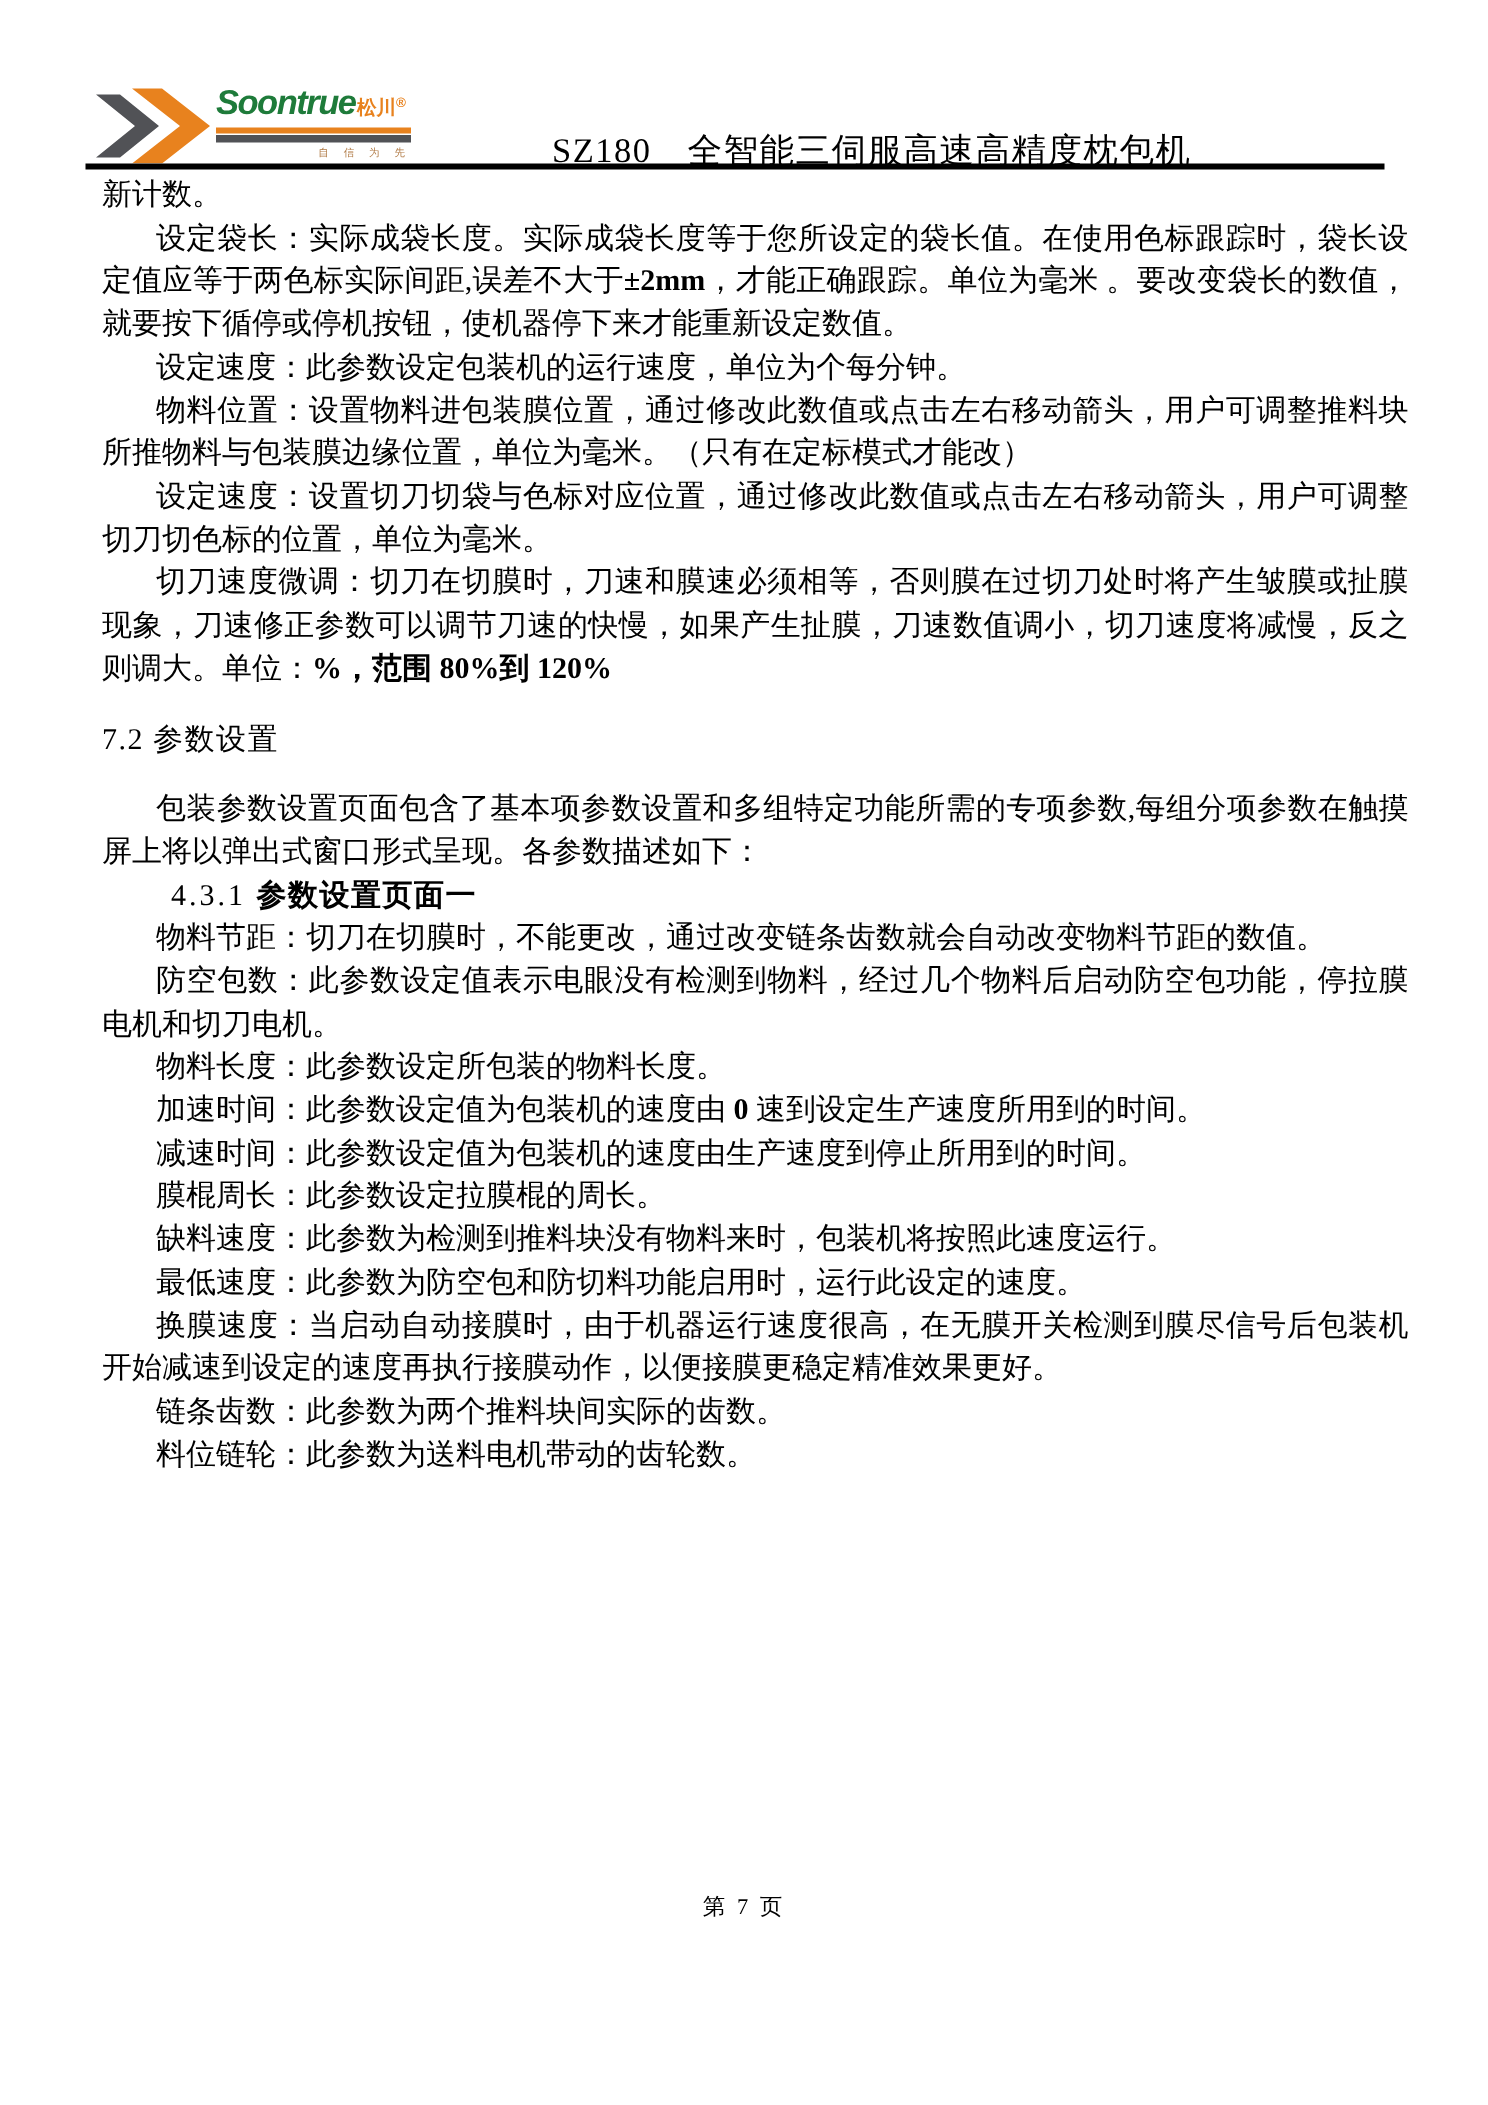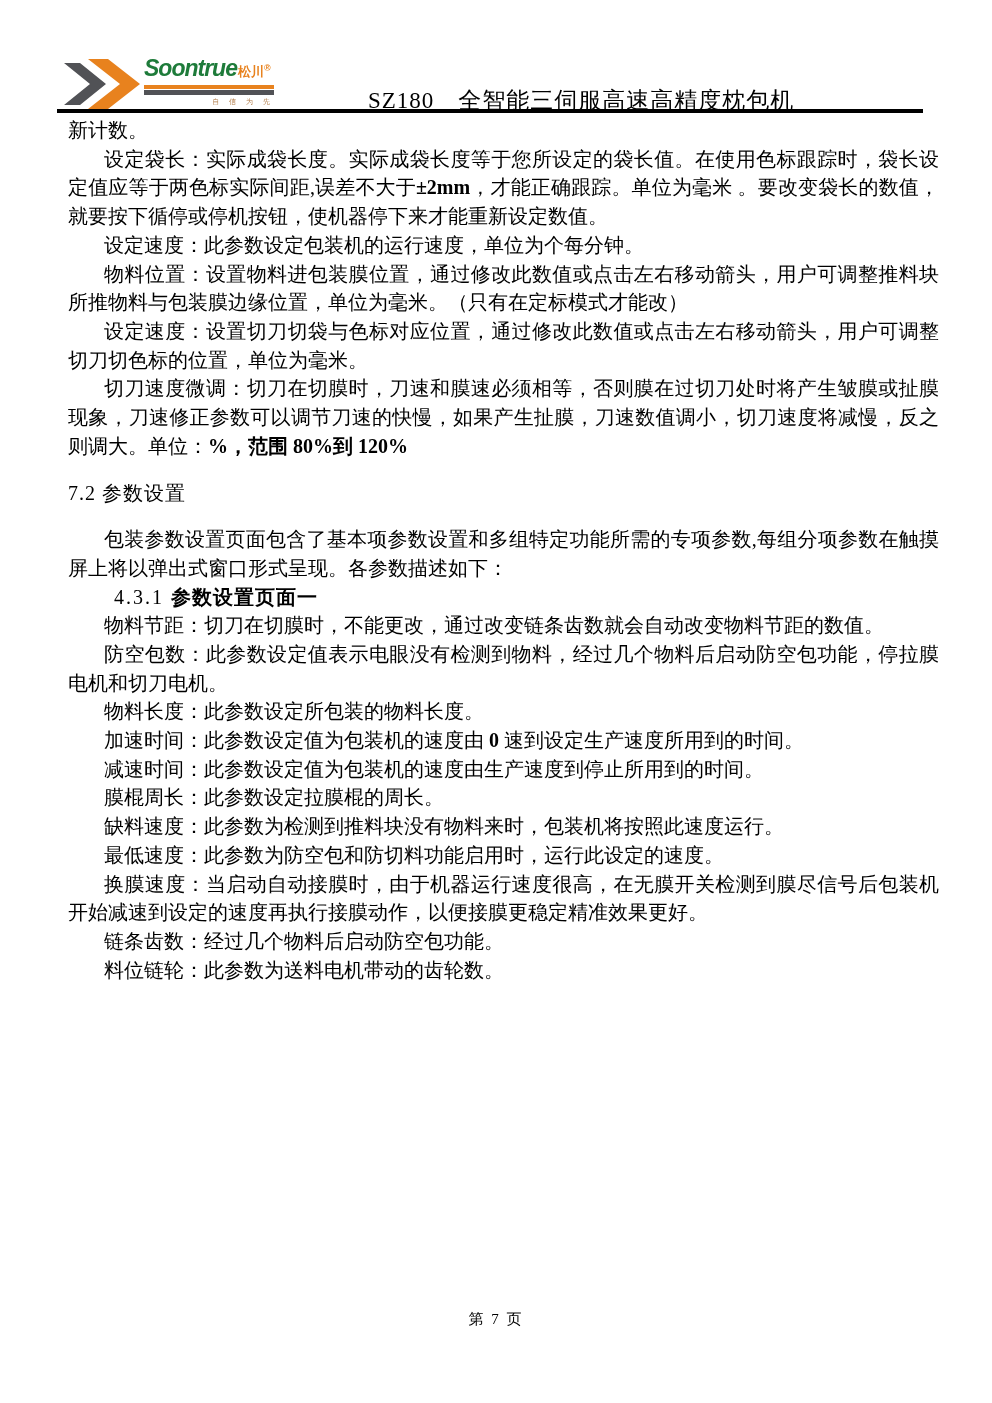--- a/index.html
+++ b/index.html
@@ -43,21 +43,21 @@
   .section-heading{
     font-size:20px;font-weight:normal;
     margin:19px 0 17px 0;letter-spacing:1px;
   }
   .sub-heading{margin:0 0 0 46px;font-size:20px;}
   .sub-heading .num{letter-spacing:2px;}
   .sub-heading b{font-family:"Liberation Sans","DejaVu Sans",sans-serif;letter-spacing:1px;}
   b{font-weight:bold;}
   
   .footer{
-    position:absolute;left:0;top:1310px;width:100%;
+    position:absolute;left:0;top:1262px;width:100%;
     text-align:center;font-size:15px;letter-spacing:2px;
   }
 </style>
 </head>
 <body>
 
 <div class="logo">
   <svg class="logo-chevrons" width="80" height="52" viewBox="0 0 80 52">
     <polygon points="2,6 18,6 44,27 18,48 2,48 28,27" fill="#515256"></polygon>
     <polygon points="26,2 46,2 78,27 46,52 26,52 58,27" fill="#e8821e"></polygon>
@@ -104,19 +104,19 @@
   <p class="para ind"><span>减速时间：此参数设定值为包装机的速度由生产速度到停止所用到的时间。</span></p>
 
   <p class="para ind"><span>膜棍周长：此参数设定拉膜棍的周长。</span></p>
 
   <p class="para ind"><span>缺料速度：此参数为检测到推料块没有物料来时，包装机将按照此速度运行。</span></p>
 
   <p class="para ind"><span>最低速度：此参数为防空包和防切料功能启用时，运行此设定的速度。</span></p>
 
   <p class="para ind"><span>换膜速度：当启动自动接膜时，由于机器运行速度很高，在无膜开关检测到膜尽信号后包装机开始减速到设定的速度再执行接膜动作，以便接膜更稳定精准效果更好。</span></p>
 
-  <p class="para ind"><span>链条齿数：经过几个物料后启动防空包功能。</span></p>
+  <p class="para ind"><span>链条齿数：此参数为两个推料块间实际的齿数。</span></p>
 
   <p class="para ind"><span>料位链轮：此参数为送料电机带动的齿轮数。</span></p>
 
 </div>
 
 <div class="footer">第 7 页</div>
 
 </body></html>

